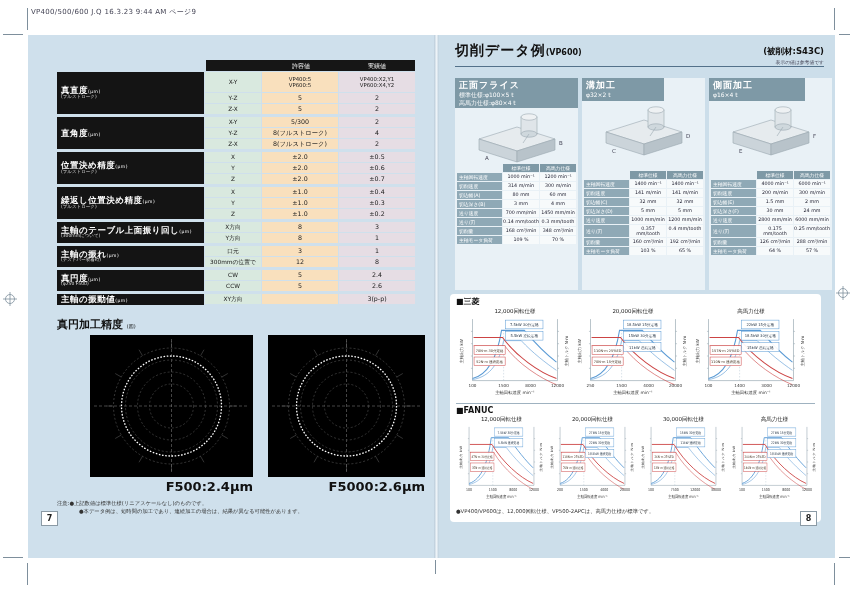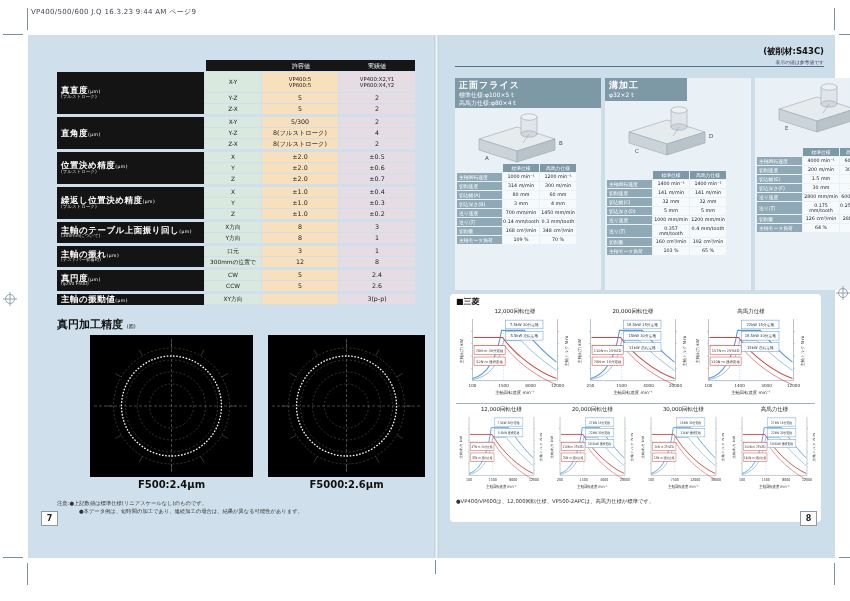--- a/index.html
+++ b/index.html
@@ -34,32 +34,32 @@
   .c-axis{width:56px;background:#d9e9df;font-size:5.8px;display:flex;align-items:center;justify-content:center;text-align:center;}
   .c-allow{width:76px;background:#f9e0bd;}
   .c-act{width:76px;background:#e6dde4;}
   .c-allow,.c-act{font-size:6.3px;display:flex;align-items:center;justify-content:center;
                   text-align:center;white-space:pre-line;line-height:1.15;}
   .g-row.tall .c-allow,.g-row.tall .c-act{font-size:5.4px;}
   
   .round-title{position:absolute;left:29px;top:282px;font-size:11px;font-weight:bold;color:#101010;}
   .round-title small{font-size:5px;font-weight:normal;}
   .round-plot{position:absolute;top:300px;background:#000;}
-  .round-cap{position:absolute;top:444px;font-size:10px;font-weight:bold;text-align:center;color:#111;}
+  .round-cap{position:absolute;top:444px;font-size:13px;font-weight:bold;text-align:right;color:#111;}
   .note{position:absolute;font-size:5.3px;line-height:1.55;color:#333;}
   .pageno{position:absolute;width:15px;height:13px;background:#fff;border:1px solid #8b9aa5;
           font-size:8px;font-weight:bold;text-align:center;line-height:13px;color:#222;}
   
   .cut-title{position:absolute;left:427px;top:7px;font-size:14px;font-weight:bold;color:#101010;letter-spacing:1px;}
   .cut-title small{font-size:8px;letter-spacing:0;}
   .material{position:absolute;left:640px;top:11px;width:156px;text-align:right;font-size:8.5px;font-weight:bold;color:#111;}
   .material-note{position:absolute;left:640px;top:24px;width:156px;text-align:right;font-size:4.8px;color:#445;}
   .cut-rule{position:absolute;left:427px;top:31px;width:369px;height:1px;background:#53718a;}
   .panels{position:absolute;left:427px;top:43px;display:flex;gap:4px;}
-  .panel{width:146px;height:212px;background:#e9f1f6;position:relative;box-sizing:border-box;}
+  .panel{width:123px;height:212px;background:#e9f1f6;position:relative;box-sizing:border-box;}
   .panel-head{background:#7e99a6;color:#fff;padding:2px 4px;}
   .panel-head .pt{font-size:9px;font-weight:bold;letter-spacing:1px;line-height:1.2;}
   .panel-head .ps{font-size:6px;line-height:1.3;}
   .panel-illu{height:54px;margin:1px 2px;}
   .mini-table{margin:1px 2px;font-size:4.8px;}
   .mini-table .mrow{display:flex;gap:1px;margin-bottom:1px;}
   .mini-table .ml{width:45px;background:#8fa9b6;color:#fff;padding:1px 2px;display:flex;align-items:center;box-sizing:border-box;}
   .mini-table .mh{width:36px;background:#7e99a6;color:#fff;text-align:center;box-sizing:border-box;padding:1px 0;}
   .mini-table .mv{width:36px;background:#f7fafb;text-align:center;box-sizing:border-box;padding:1px 0;color:#223;}
   .charts-box{position:absolute;left:422px;top:259px;width:371px;height:228px;background:#ffffff;border-radius:4px;}
@@ -306,20 +306,23 @@
       <div>注意:●上記数値は標準仕様(リニアスケールなし)のものです。</div>
       <div style="padding-left: 22px;">●本データ例は、短時間の加工であり、連続加工の場合は、結果が異なる可能性があります。</div>
     </div>
   <div class="note" style="left:585px;top:466px;width:215px;" id="notes-right">
       <div>●本データ例は、OKK社内切削テスト条件下のデータで、</div>
       <div style="padding-left: 8px;">刃物、取付け治具の状態により結果が異なる場合があります。</div>
     </div>
 
   <div class="pageno" style="left:13px;top:476px;">7</div>
 
+  <div class="cut-title">
+    <span>切削データ例</span><small>(VP600)</small>
+  </div>
   <div class="material">(被削材:S43C)</div>
   <div class="material-note">表示の値は参考値です</div>
   <div class="cut-rule"></div>
 
   <div class="panels" id="panels">
       <div class="panel">
         <div class="panel-head">
           <div class="pt">正面フライス</div>
           <div class="ps">標準仕様:φ100×5 t</div>
           <div class="ps">高馬力仕様:φ80×4 t</div>
@@ -441,20 +444,24 @@
             <div class="mv">192 cm³/min</div>
           </div>
           <div class="mrow">
             <div class="ml">主軸モータ負荷</div>
             <div class="mv">103 %</div>
             <div class="mv">65 %</div>
           </div>
         </div>
       </div>
       <div class="panel">
+        <div class="panel-head" style="width: 88px;">
+          <div class="pt">側面加工</div>
+          <div class="ps">φ16×4 t</div>
+        </div>
         <div class="panel-illu" style="height: 68px;"><svg width="119" height="54" viewBox="0 0 119 54">
     <polygon points="22,30 60,18 98,30 60,42" fill="#e6ebee" stroke="#9aa8b0" stroke-width="0.6"></polygon>
     <polygon points="22,30 60,42 60,53 22,41" fill="#cbd4da" stroke="#9aa8b0" stroke-width="0.6"></polygon>
     <polygon points="60,42 98,30 98,41 60,53" fill="#b8c3ca" stroke="#9aa8b0" stroke-width="0.6"></polygon>
     <rect x="64" y="8" width="16" height="17" fill="#dfe5e9" stroke="#9aa8b0" stroke-width="0.6"></rect>
     <ellipse cx="72" cy="8" rx="8" ry="3.2" fill="#eef1f3" stroke="#9aa8b0" stroke-width="0.6"></ellipse>
     <ellipse cx="72" cy="25" rx="8" ry="3.2" fill="#cfd8dd" stroke="#9aa8b0" stroke-width="0.6"></ellipse>
     <line x1="72" y1="25" x2="66" y2="34" stroke="#9aa8b0" stroke-width="0.6"></line>
     <text x="28" y="51" font-size="5.5" fill="#445">E</text>
     <text x="102" y="36" font-size="5.5" fill="#445">F</text>
@@ -613,20 +620,21 @@
               <text x="44" y="70" font-size="4" fill="#333" text-anchor="middle">1400</text>
               <text x="70" y="70" font-size="4" fill="#333" text-anchor="middle">3000</text>
               <text x="96" y="70" font-size="4" fill="#333" text-anchor="middle">12000</text>
     <text x="55" y="77" font-size="4.2" fill="#333" text-anchor="middle">主軸回転速度 min⁻¹</text>
     <text transform="translate(5,47) rotate(-90)" font-size="4" fill="#333">主軸出力 kW</text>
     <text transform="translate(106,50) rotate(-90)" font-size="4" fill="#333">主軸トルク N·m</text>
   </svg></div>
         </div>
       </div>
       <div class="charts-divider"></div>
+      <div class="maker-label">■FANUC</div>
       <div class="charts-row">
         <div class="chart">
           <div class="chart-title">12,000回転仕様</div>
           <div><svg width="87" height="78" viewBox="0 0 110 80" preserveAspectRatio="none">
     <path d="M14,4 L14,64 L96,64 L96,4" fill="none" stroke="#8fa0ab" stroke-width="0.6"></path>
     <line x1="12.5" y1="16" x2="14" y2="16" stroke="#8fa0ab" stroke-width="0.5"></line>
     <line x1="12.5" y1="28" x2="14" y2="28" stroke="#8fa0ab" stroke-width="0.5"></line>
     <line x1="12.5" y1="40" x2="14" y2="40" stroke="#8fa0ab" stroke-width="0.5"></line>
     <line x1="12.5" y1="52" x2="14" y2="52" stroke="#8fa0ab" stroke-width="0.5"></line>
     <line x1="96" y1="16" x2="97.5" y2="16" stroke="#8fa0ab" stroke-width="0.5"></line>

